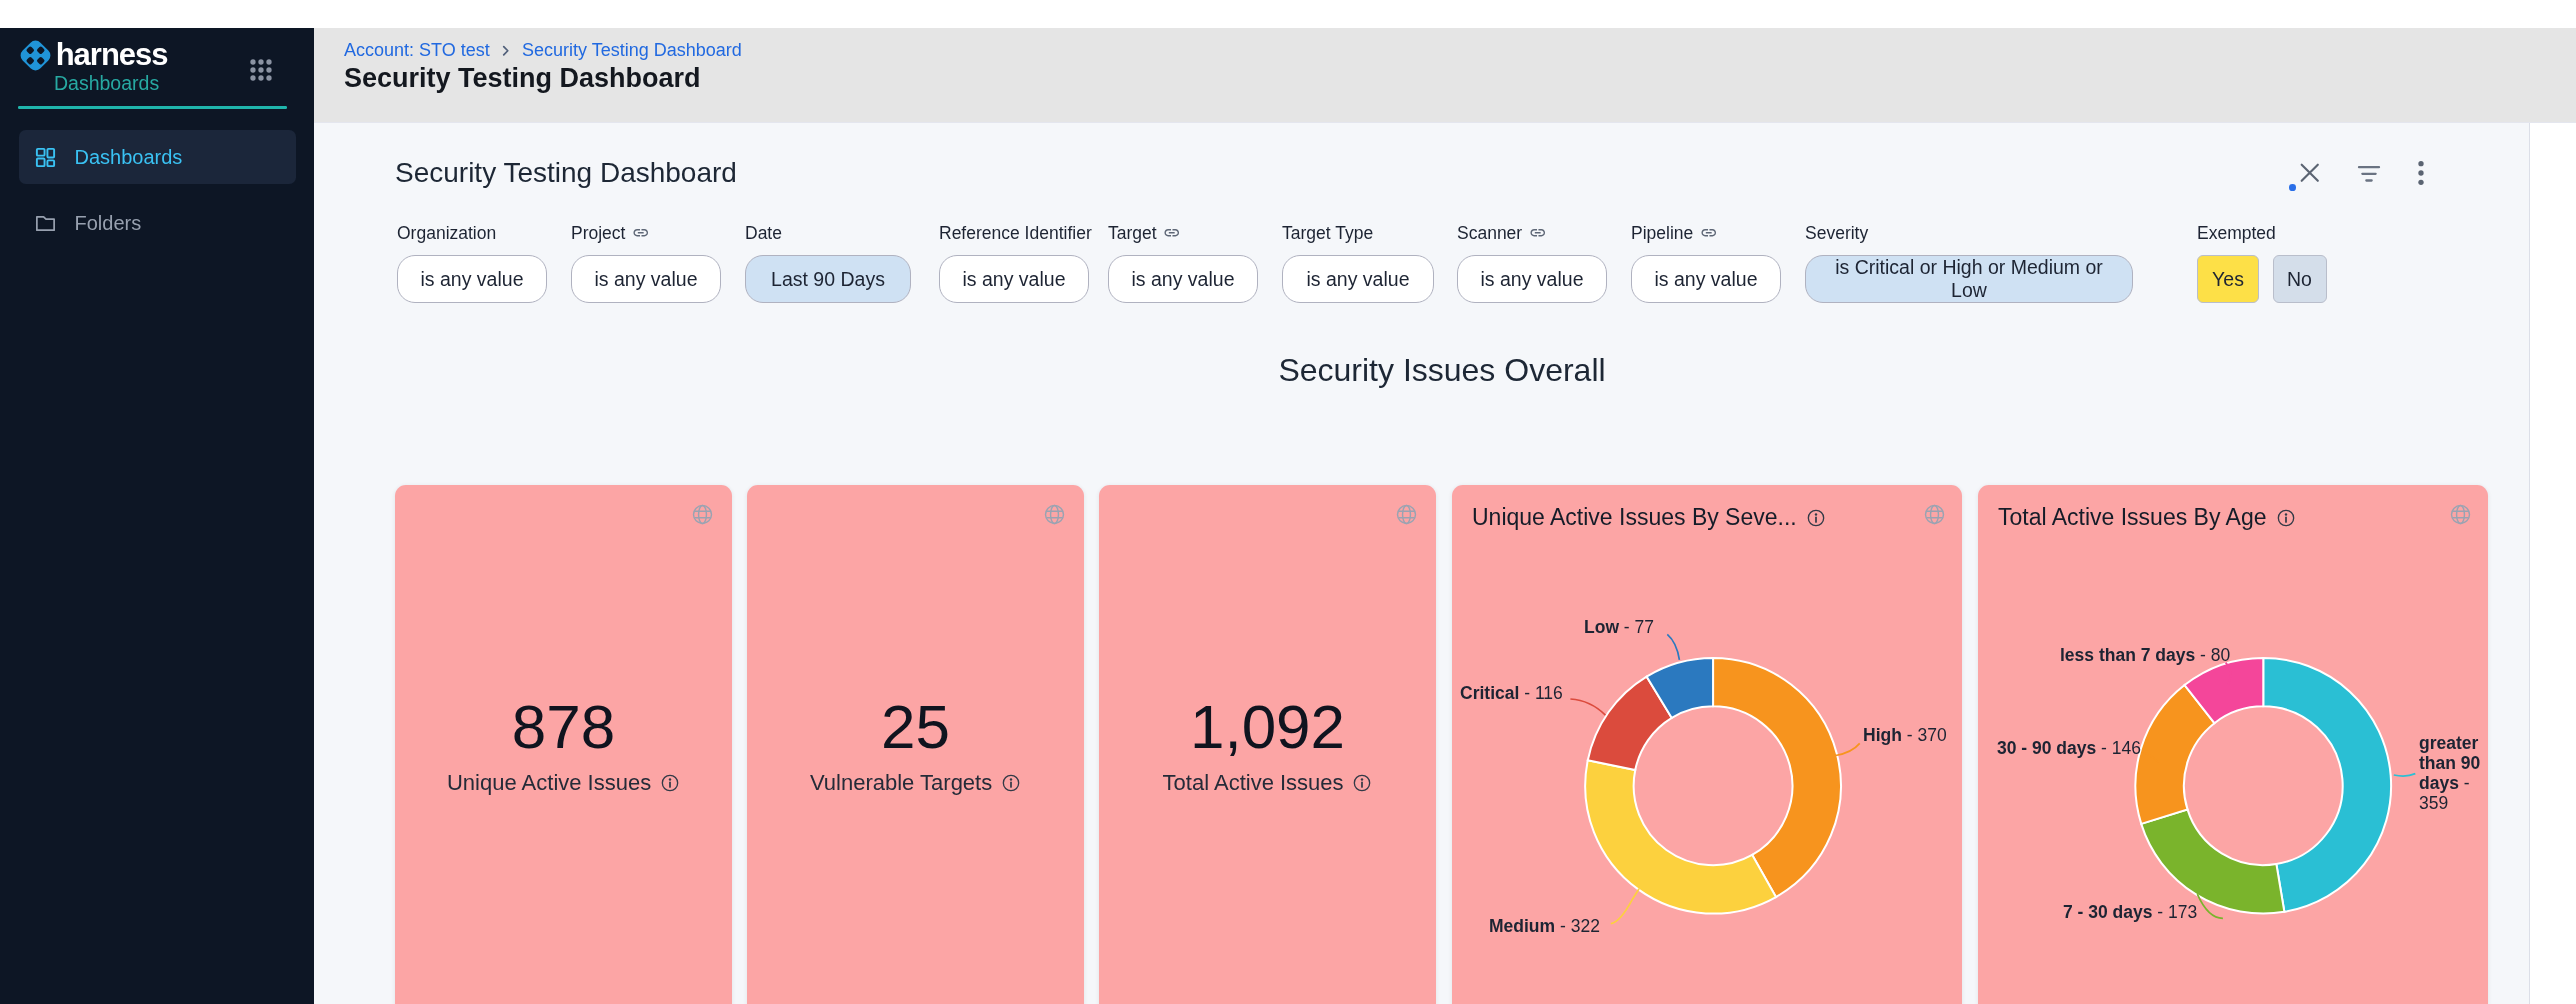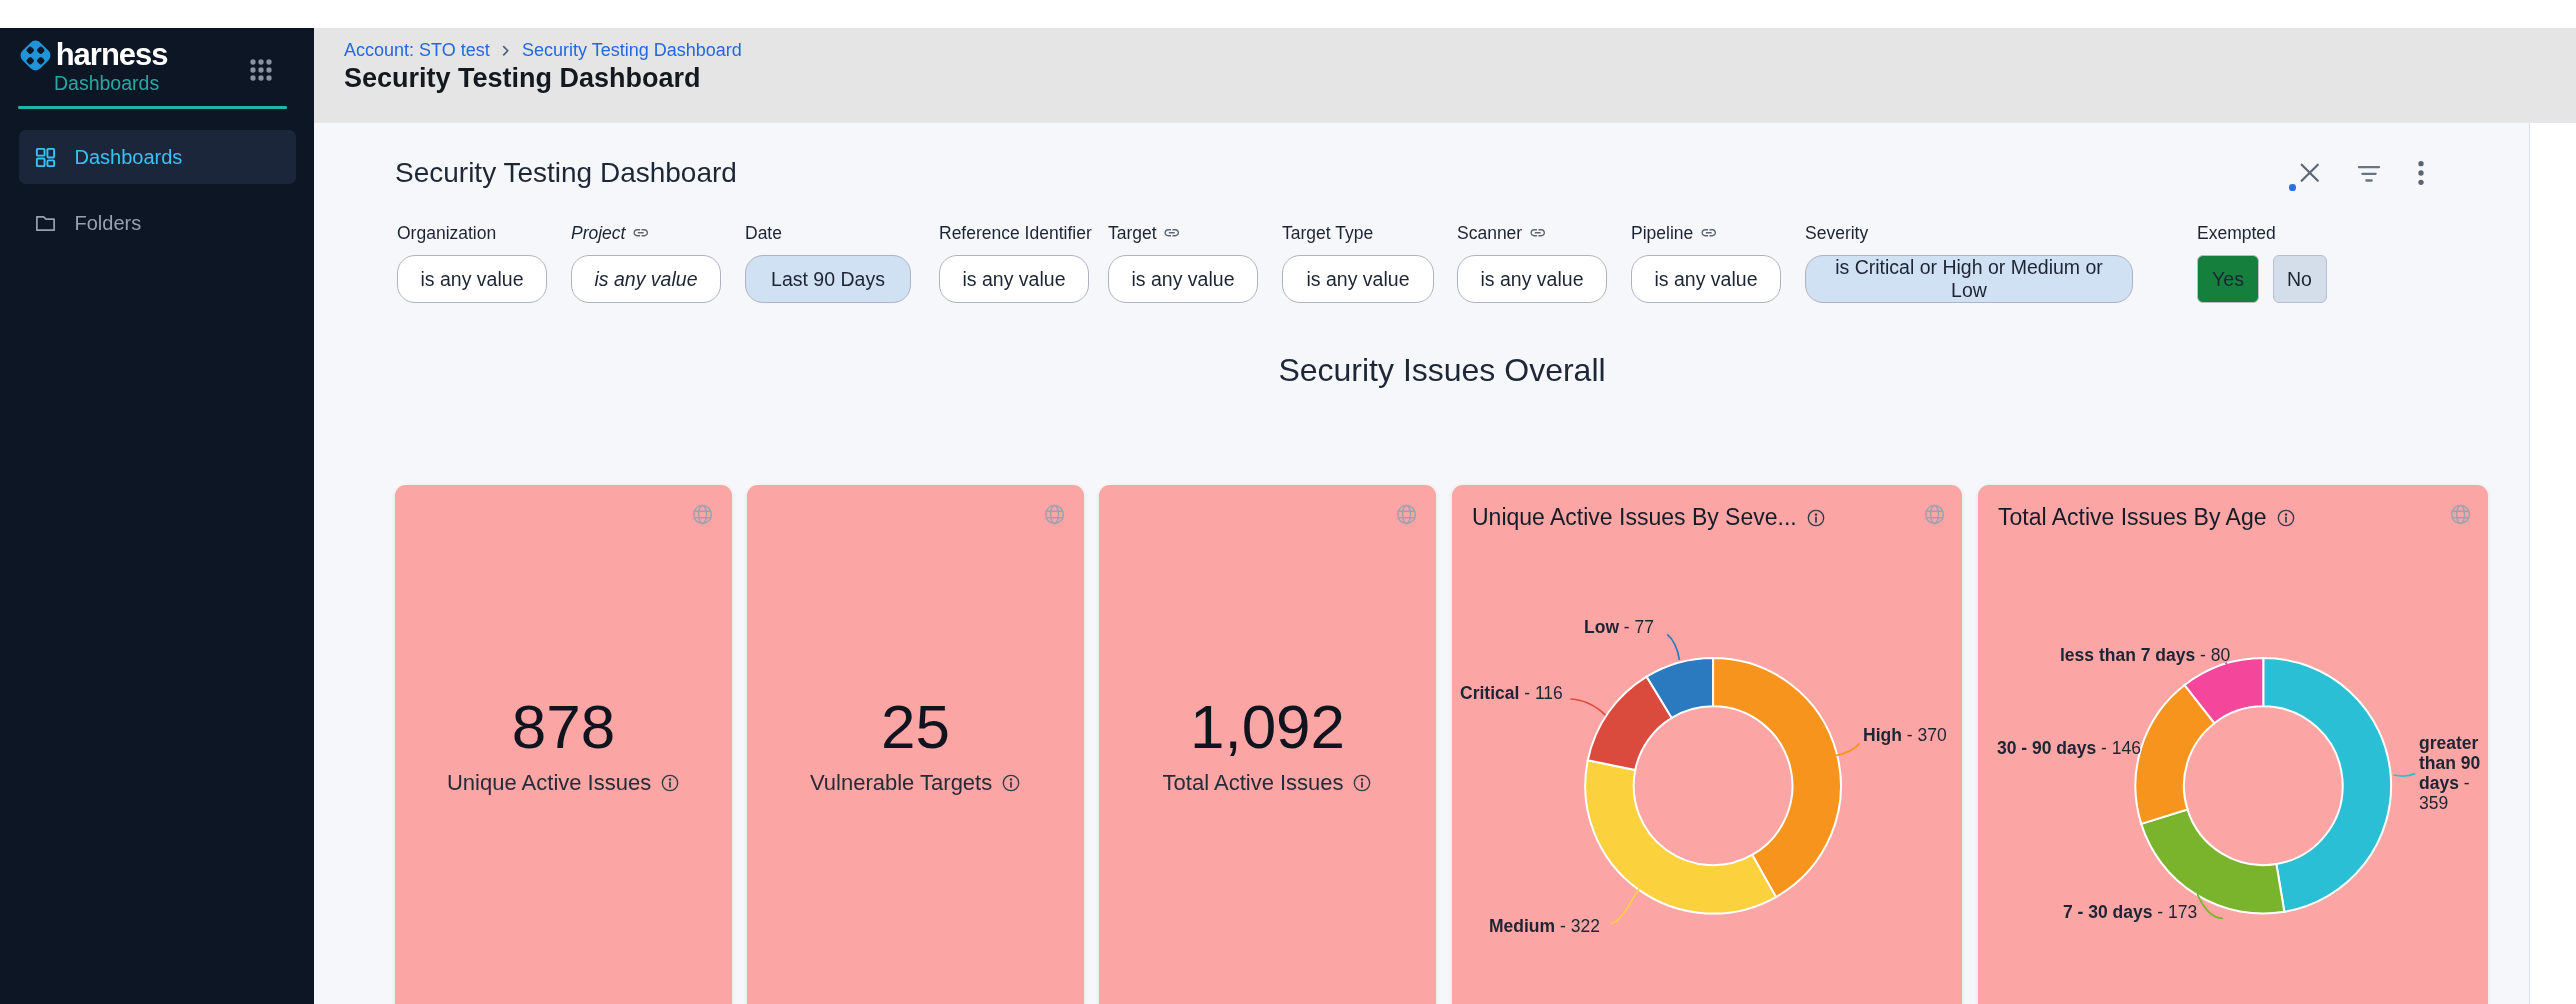--- a/index.html
+++ b/index.html
@@ -43,21 +43,21 @@
   .ic-filter { left:2043px; top:42px; width:24px; height:19px; }
   .ic-kebab { left:2103px; top:38px; width:8px; height:24px; }
 
   
   .filter { position:absolute; top:100px; }
   .filter-label { font-size:17.5px; color:#1D2433; display:flex; align-items:center; gap:6.7px; height:20px; }
   .filter-box { margin-top:12px; height:48px; background:#fff; border:1.3px solid #B0B2C0; border-radius:18px;
     display:flex; align-items:center; justify-content:center; font-size:19.5px; color:#1D2433; cursor:pointer; padding:0 9.4px;text-align:center; }
   .filter-box.hl { background:#CFE1F3; }
   .toggle-row { margin-top:12px; display:flex; gap:13.5px; }
-  .toggle-btn { height:48px; border:1.3px solid #B9BECB; border-radius:6px; background:#15803d;
+  .toggle-btn { height:48px; border:1.3px solid #B9BECB; border-radius:6px; background:#fde047;
     display:flex; align-items:center; justify-content:center; font-size:19.5px; color:#1D2433; cursor:pointer; }
   .toggle-btn.sel { background:#D4DEEA; }
 
   .section-title { position:absolute; left:81px; top:229px; width:2094px; text-align:center;
     font-size:32px; color:#1D2735; }
 
   
   .card { position:absolute; top:362px; background:#fca5a5; border-radius:10.8px;
     box-shadow:0 1.3px 4px rgba(40,50,70,.10); }
   .card .globe { position:absolute; top:17.5px; width:23px; height:23px; cursor:pointer; }
@@ -153,21 +153,21 @@
         <circle cx="6" cy="32" r="4"></circle>
       </svg>
 
     <div id="filters-root">
         <div class="filter" style="left: 83px;">
           <div class="filter-label">
             <span>Organization</span>
           </div>
           <div class="filter-box" style="width: 150px;">is any value</div>
         </div>
-        <div class="filter" style="left: 257px; font-style: italic;">
+        <div class="filter" style="left: 257px;">
           <div class="filter-label">
             <span>Project</span>
             <svg viewBox="0 0 24 24" width="17.5" height="17.5">
               <path d="M3.9 12c0-1.7 1.4-3.1 3.1-3.1h4V7H7c-2.8 0-5 2.2-5 5s2.2 5 5 5h4v-1.9H7c-1.7 0-3.1-1.4-3.1-3.1zM8 13h8v-2H8v2zm9-6h-4v1.9h4c1.7 0 3.1 1.4 3.1 3.1s-1.4 3.1-3.1 3.1h-4V17h4c2.8 0 5-2.2 5-5s-2.2-5-5-5z" fill="#5E6776"></path>
             </svg>
           </div>
           <div class="filter-box" style="width: 150px;">is any value</div>
         </div>
         <div class="filter" style="left: 431px;">
           <div class="filter-label">

